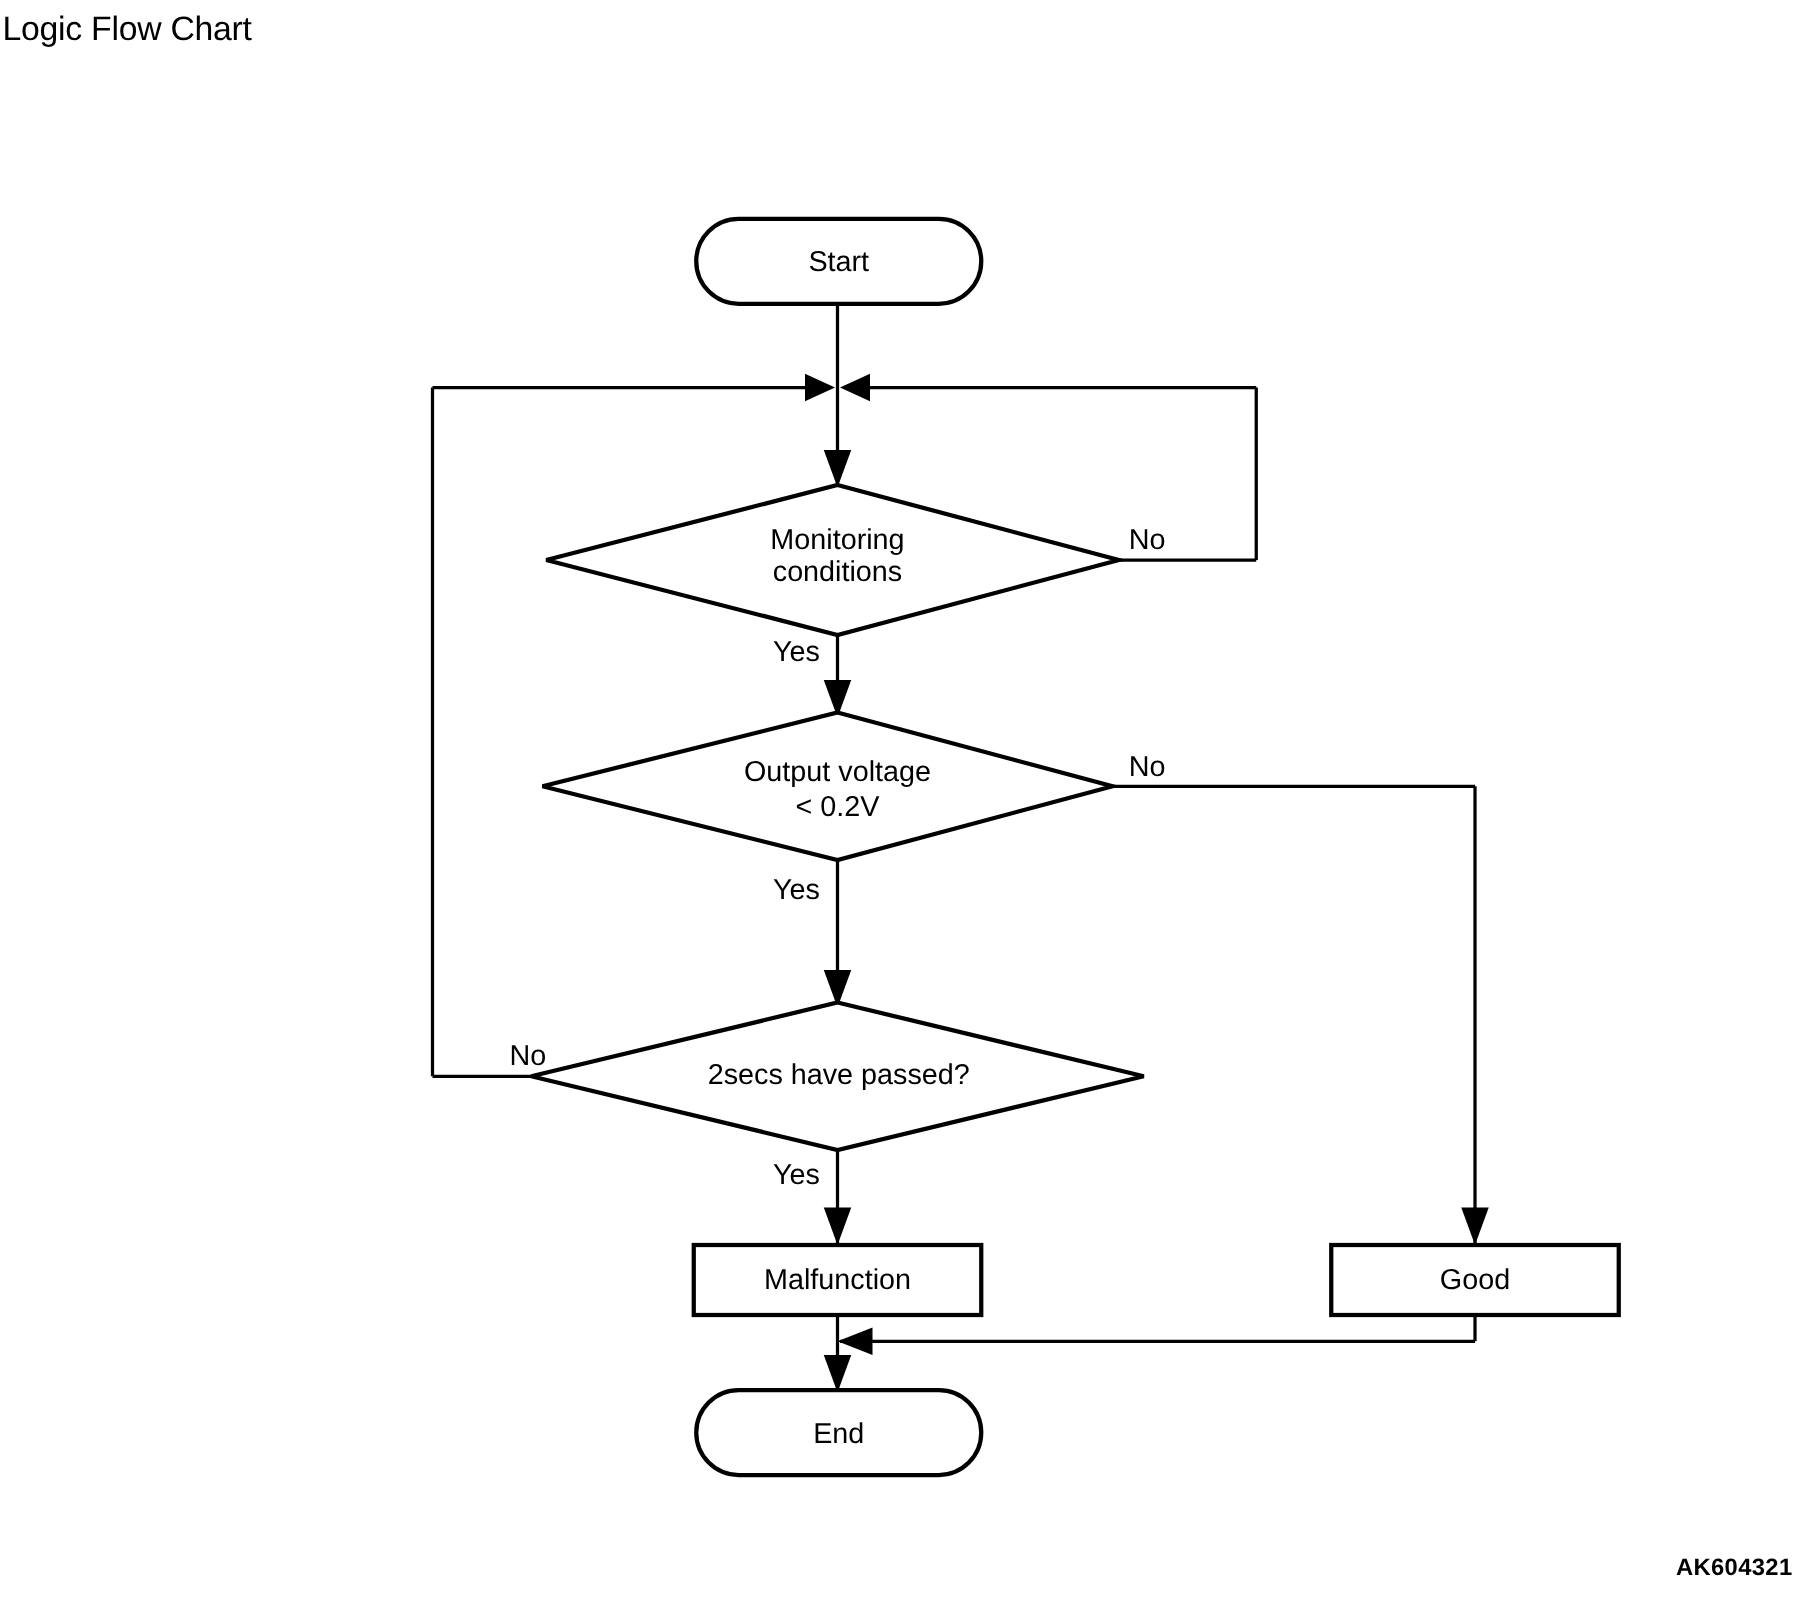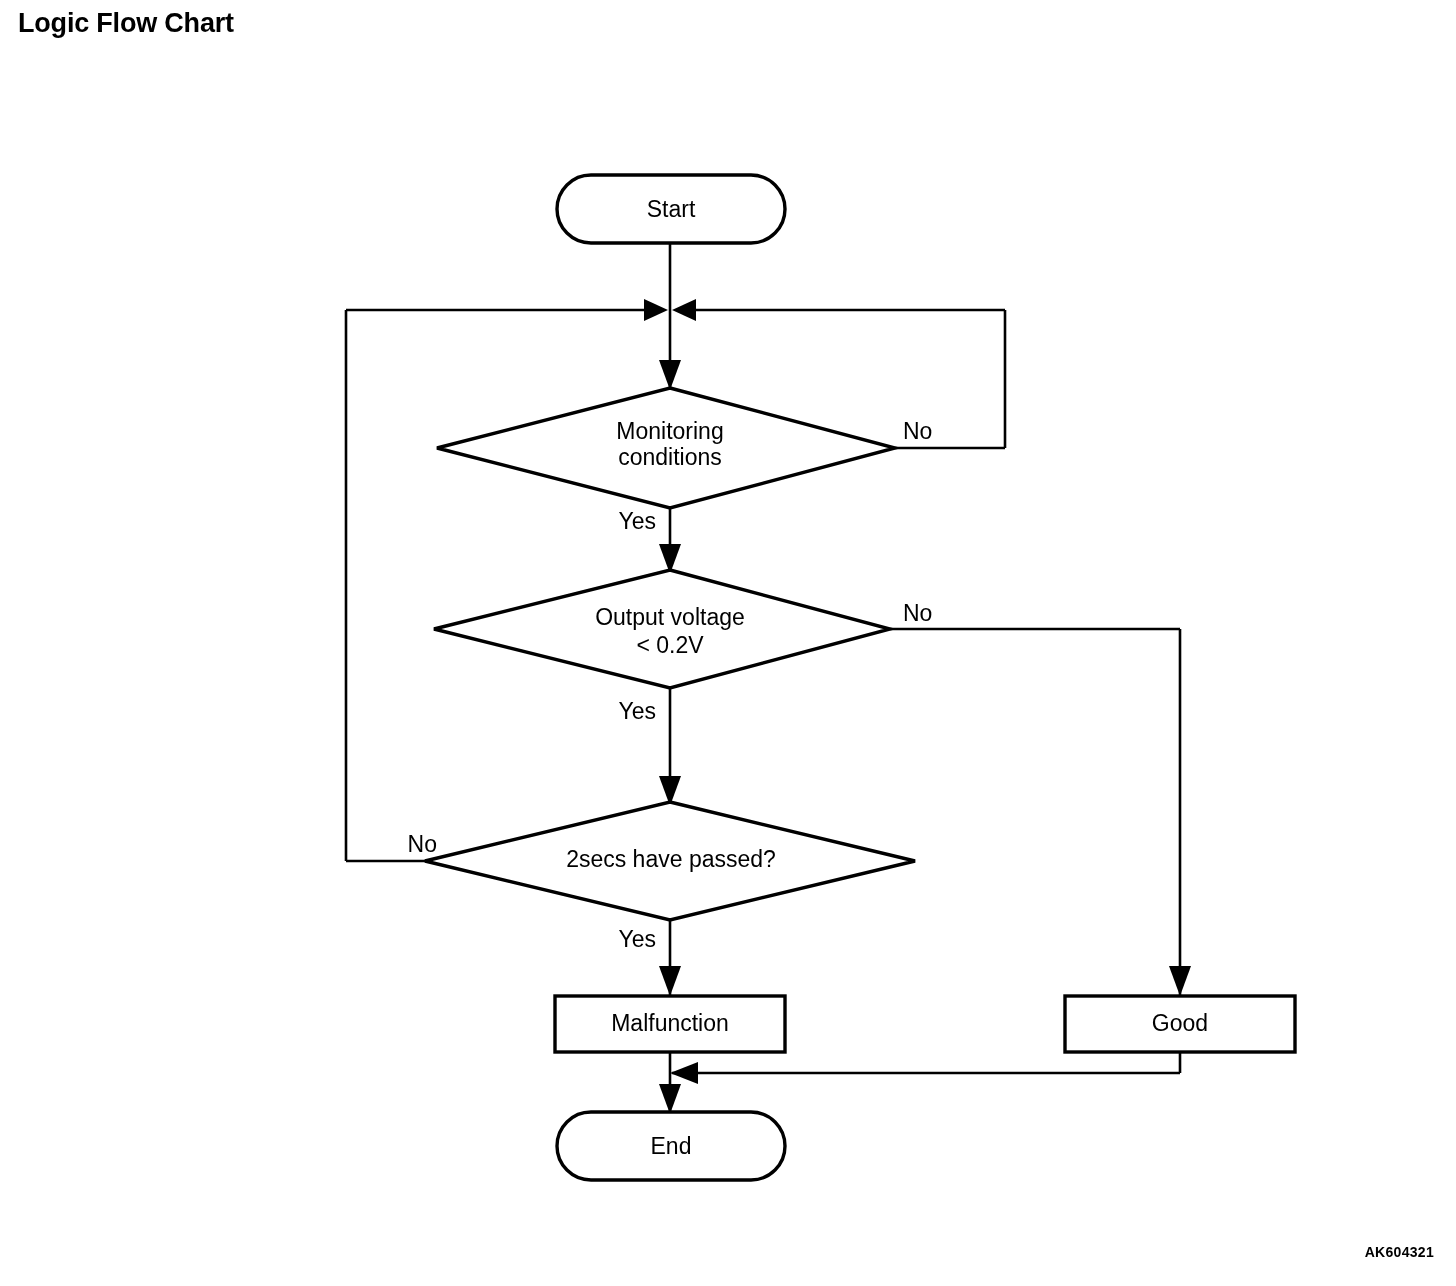--- a/index.html
+++ b/index.html
@@ -10,32 +10,32 @@
   body {
     width: 1456px;
     height: 1286px;
     position: relative;
     font-family: "Liberation Sans", sans-serif;
     color: #000000;
     overflow: hidden;
   }
   #page-title {
     position: absolute;
-    left: 18px;
+    left: 2px;
     top: 8px;
     font-size: 27px;
-    font-weight: bold;
+    font-weight: normal;
     letter-spacing: -0.2px;
     white-space: nowrap;
   }
   #figure-code {
     position: absolute;
     right: 22px;
     top: 1244px;
-    font-size: 14px;
+    font-size: 19px;
     font-weight: bold;
     letter-spacing: 0.3px;
   }
   #flowchart-svg {
     position: absolute;
     left: 0;
     top: 0;
   }
   .shape-outline {
     fill: #ffffff;

